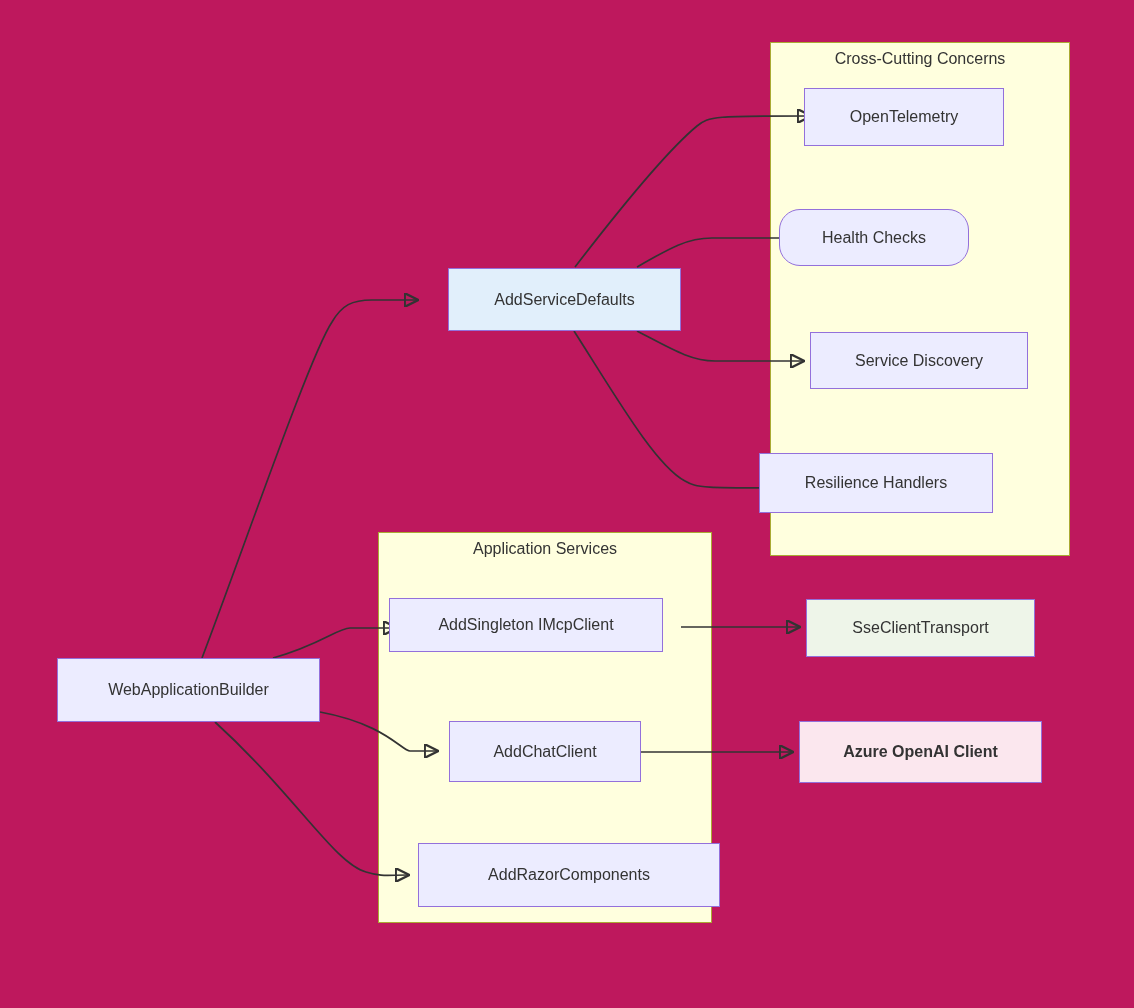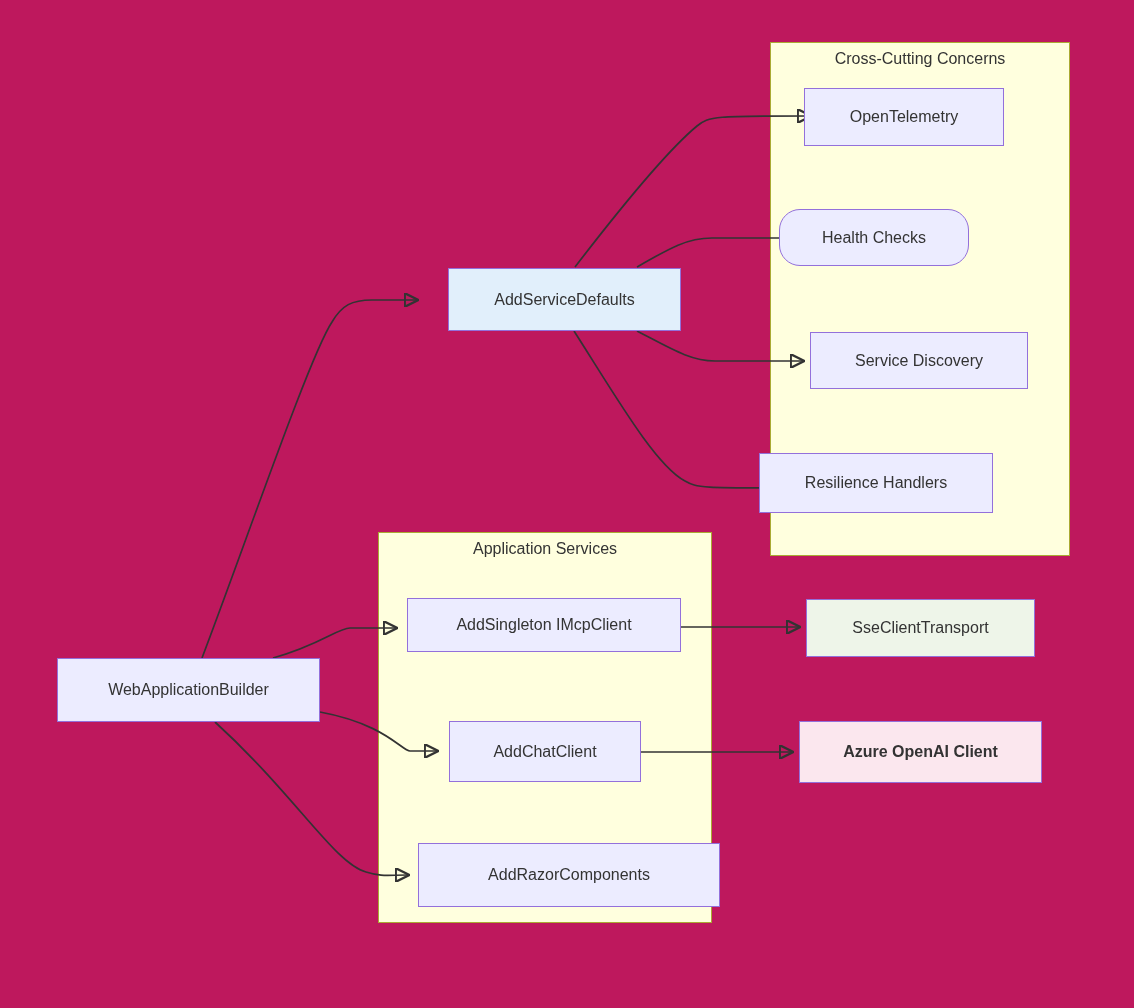--- a/index.html
+++ b/index.html
@@ -108,21 +108,21 @@
   </div>
 
   <div class="node" style="left:810px;top:332px;width:218px;height:57px;">
     <span>Service Discovery</span>
   </div>
 
   <div class="node" style="left:759px;top:453px;width:234px;height:60px;">
     <span>Resilience Handlers</span>
   </div>
 
-  <div class="node" style="left:407px;top:598px;width:274px;height:54px;">
+  <div class="node" style="left:389px;top:598px;width:274px;height:54px;">
     <span>AddSingleton IMcpClient</span>
   </div>
 
   <div class="node node--green" style="left:806px;top:599px;width:229px;height:58px;">
     <span>SseClientTransport</span>
   </div>
 
   <div class="node" style="left:449px;top:721px;width:192px;height:61px;">
     <span>AddChatClient</span>
   </div>

